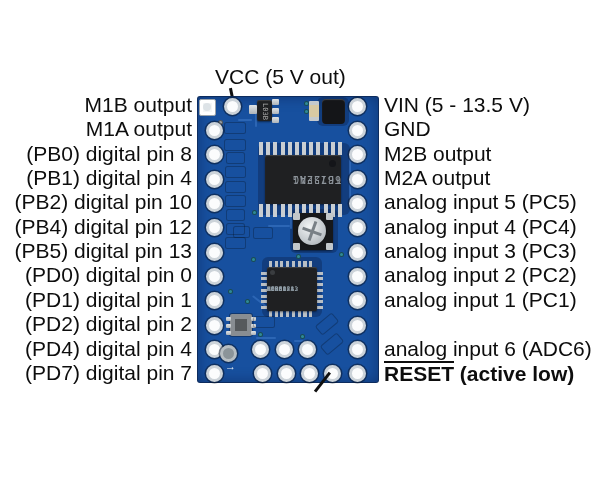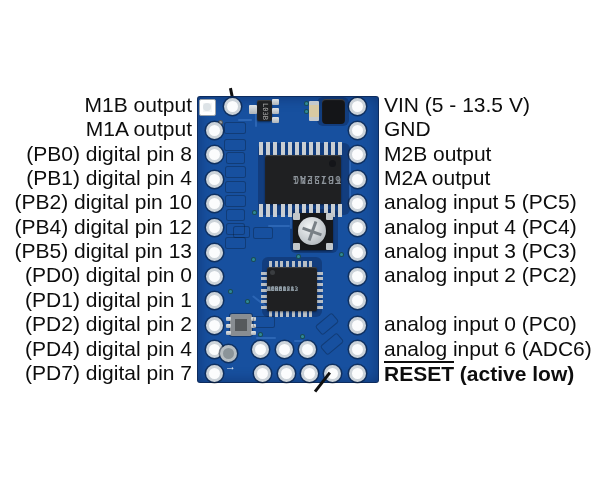--- a/index.html
+++ b/index.html
@@ -81,20 +81,21 @@
   #sixpin{left:32px;top:217px;width:22px;height:22px;background:#888d92;border-radius:2px;box-shadow:0 0 0 1px rgba(0,0,0,.3);}
   #sixpin::after{content:"";position:absolute;left:5px;top:5px;width:12px;height:12px;background:#55595c;}
   #mcu-dimple{left:72px;top:173px;width:5px;height:5px;border-radius:50%;background:#3a3d40;}
   #motor-dimple{left:131px;top:63px;width:7px;height:7px;border-radius:50%;background:#141519;}
 </style>
 </head>
 <body>
 
 <div id="stage">
 
+  <div id="vcc-label">VCC (5 V out)</div>
   <div class="pointer" style="left:231px;top:88px;height:20px;transform:rotate(-12deg);"></div>
 
   <div id="board">
 
     <div class="patch" style="left:60px;top:46px;width:92px;height:72px;"></div>
     <div class="patch" style="left:64px;top:160px;width:60px;height:60px;"></div>
     <div class="patch" style="left:92px;top:112px;width:48px;height:44px;"></div>
     <div class="patch" style="left:119px;top:0px;width:32px;height:29px;"></div>
 
     <div class="trace" style="left:40px;top:22px;width:14px;height:1.5px;"></div>
@@ -291,16 +292,16 @@
     <div class="pin-label left" style="top: 336.5px;">(PD4) digital pin 4</div>
     <div class="pin-label left" style="top: 360.85px;">(PD7) digital pin 7</div>
     <div class="pin-label right" style="top: 93px; text-align: right;">VIN (5 - 13.5 V)</div>
     <div class="pin-label right" style="top: 117.35px;">GND</div>
     <div class="pin-label right" style="top: 141.7px;">M2B output</div>
     <div class="pin-label right" style="top: 166.05px;">M2A output</div>
     <div class="pin-label right" style="top: 190.4px; text-align: right;">analog input 5 (PC5)</div>
     <div class="pin-label right" style="top: 214.75px;">analog input 4 (PC4)</div>
     <div class="pin-label right" style="top: 239.1px;">analog input 3 (PC3)</div>
     <div class="pin-label right" style="top: 263.45px;">analog input 2 (PC2)</div>
-    <div class="pin-label right" style="top: 312.15px;">analog input 0 (PC0)</div>
+    <div class="pin-label right" style="top: 287.8px;">analog input 1 (PC1)</div>
     <div class="pin-label right" style="top: 336.5px;">analog input 6 (ADC6)</div>
     <div class="pin-label right" style="top: 360.85px; font-weight: bold;"><span class="overline">RESET</span> (active low)</div>
   </div>
 
 </body></html>

